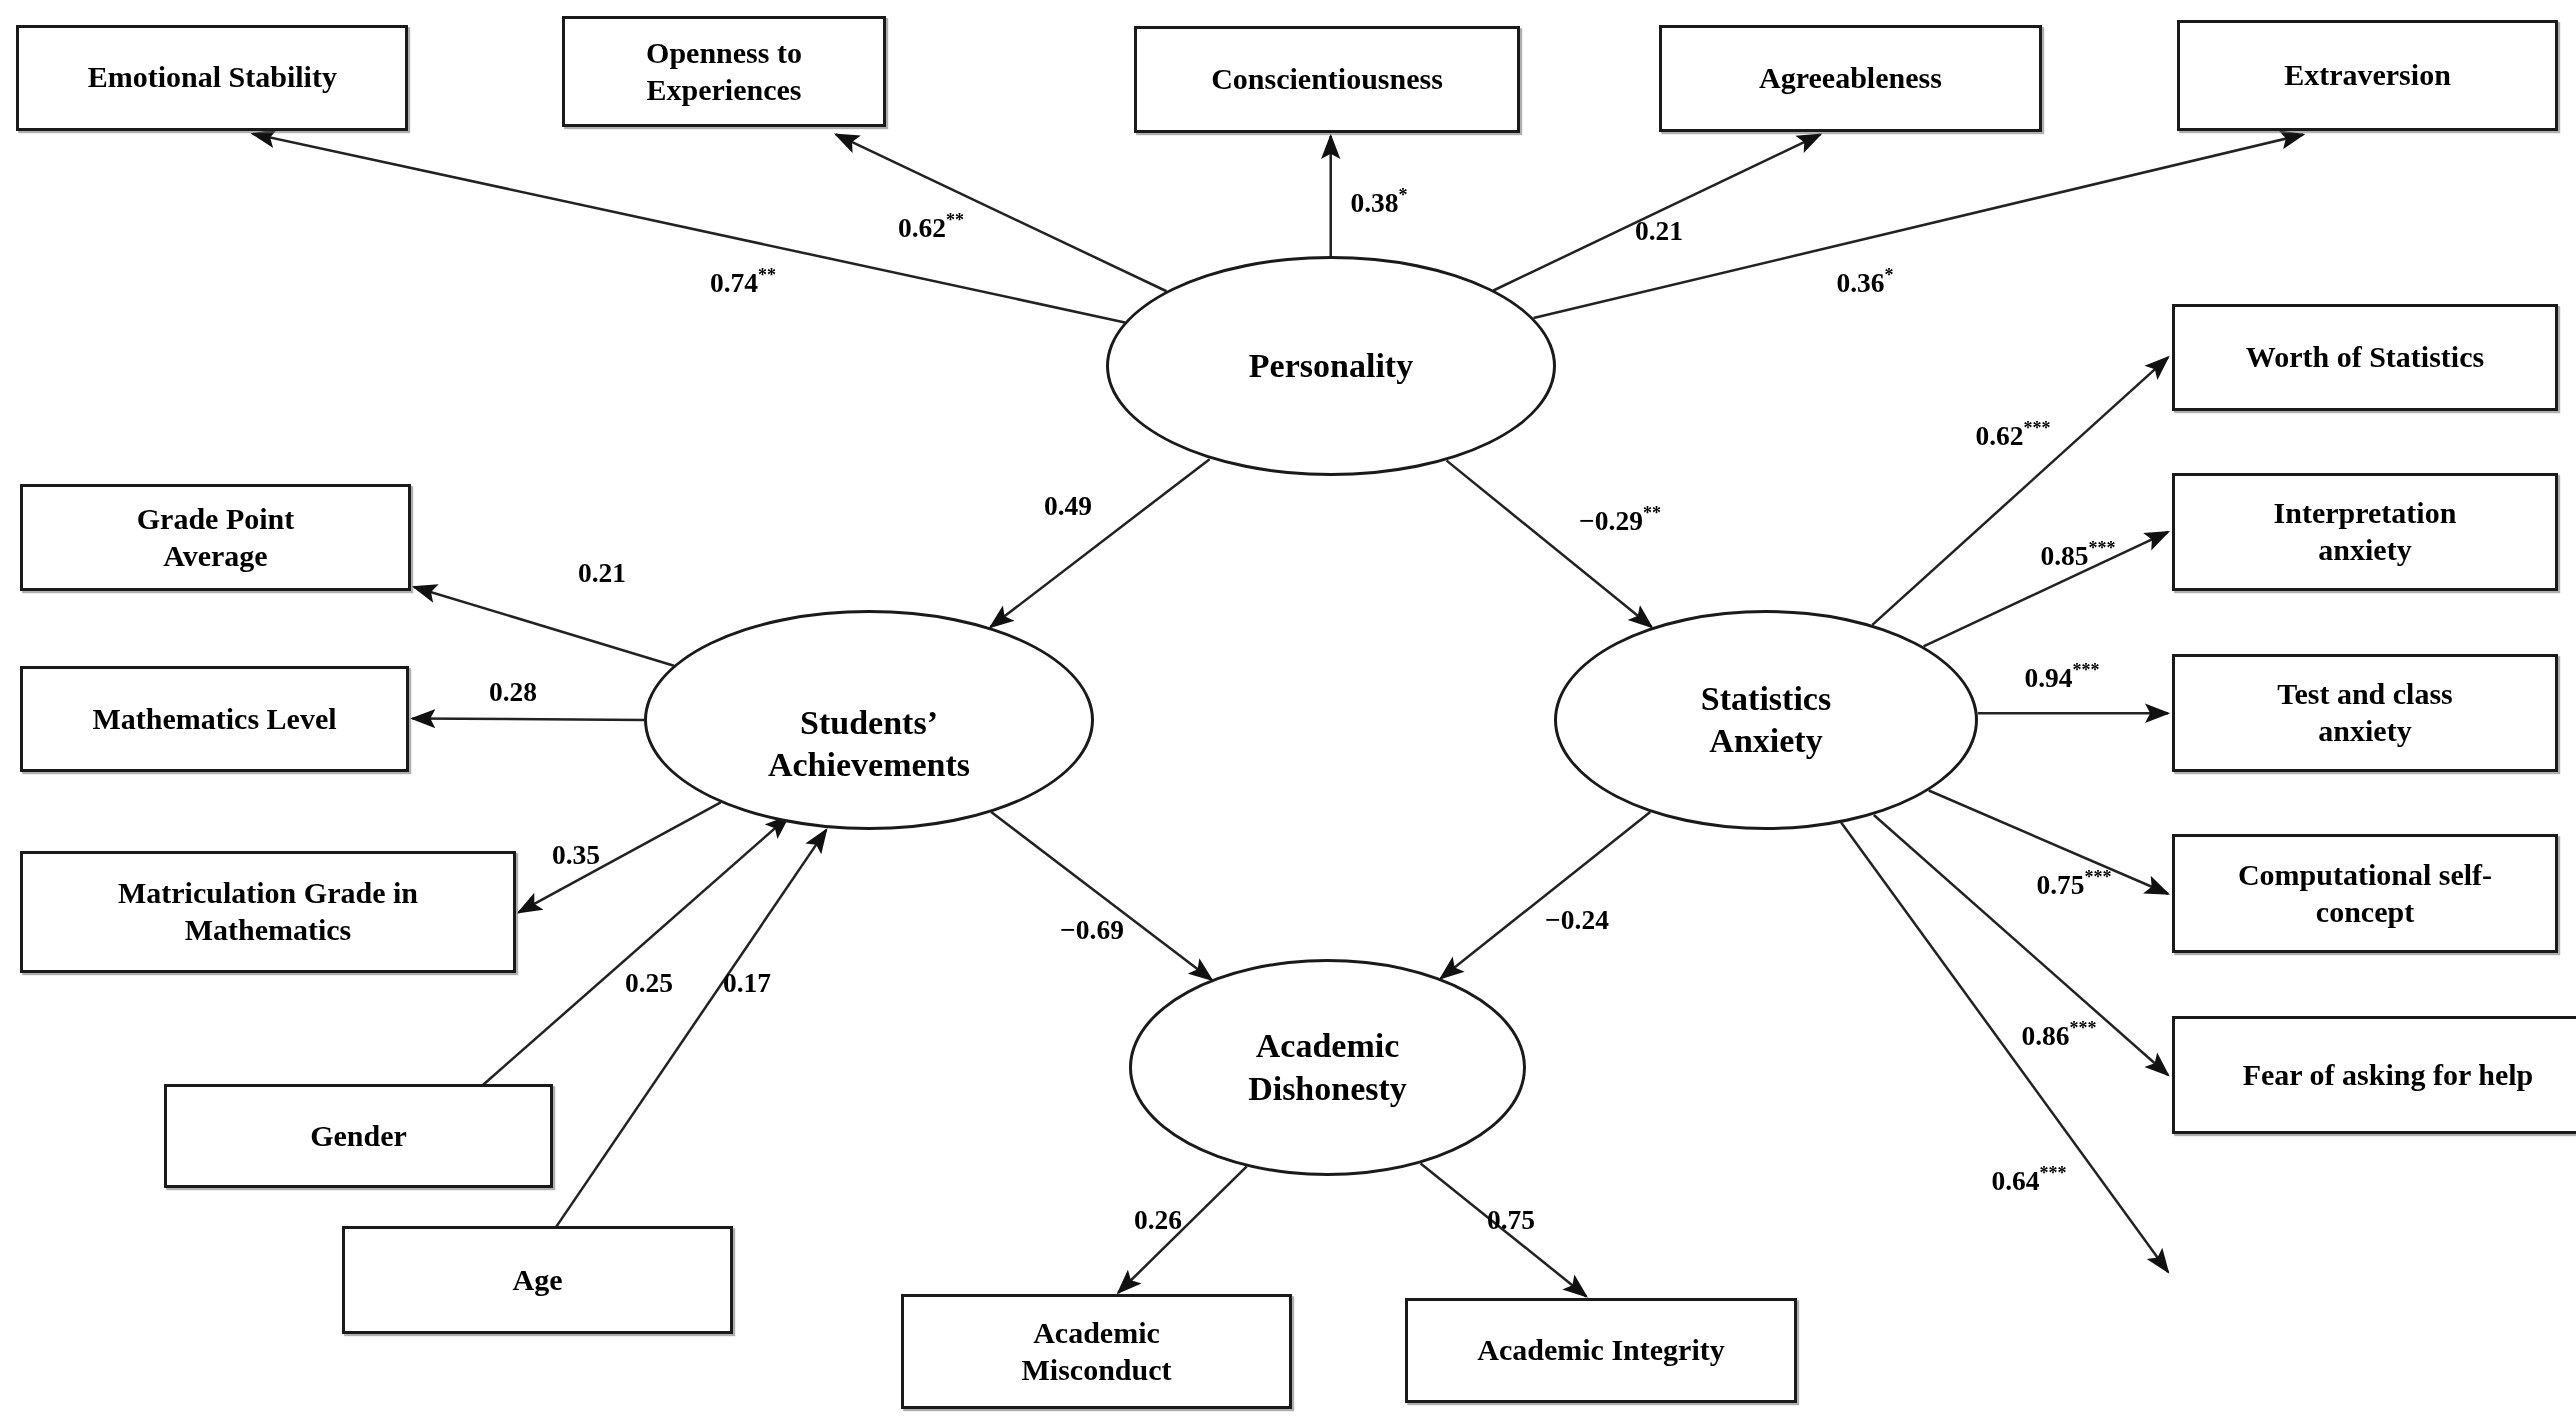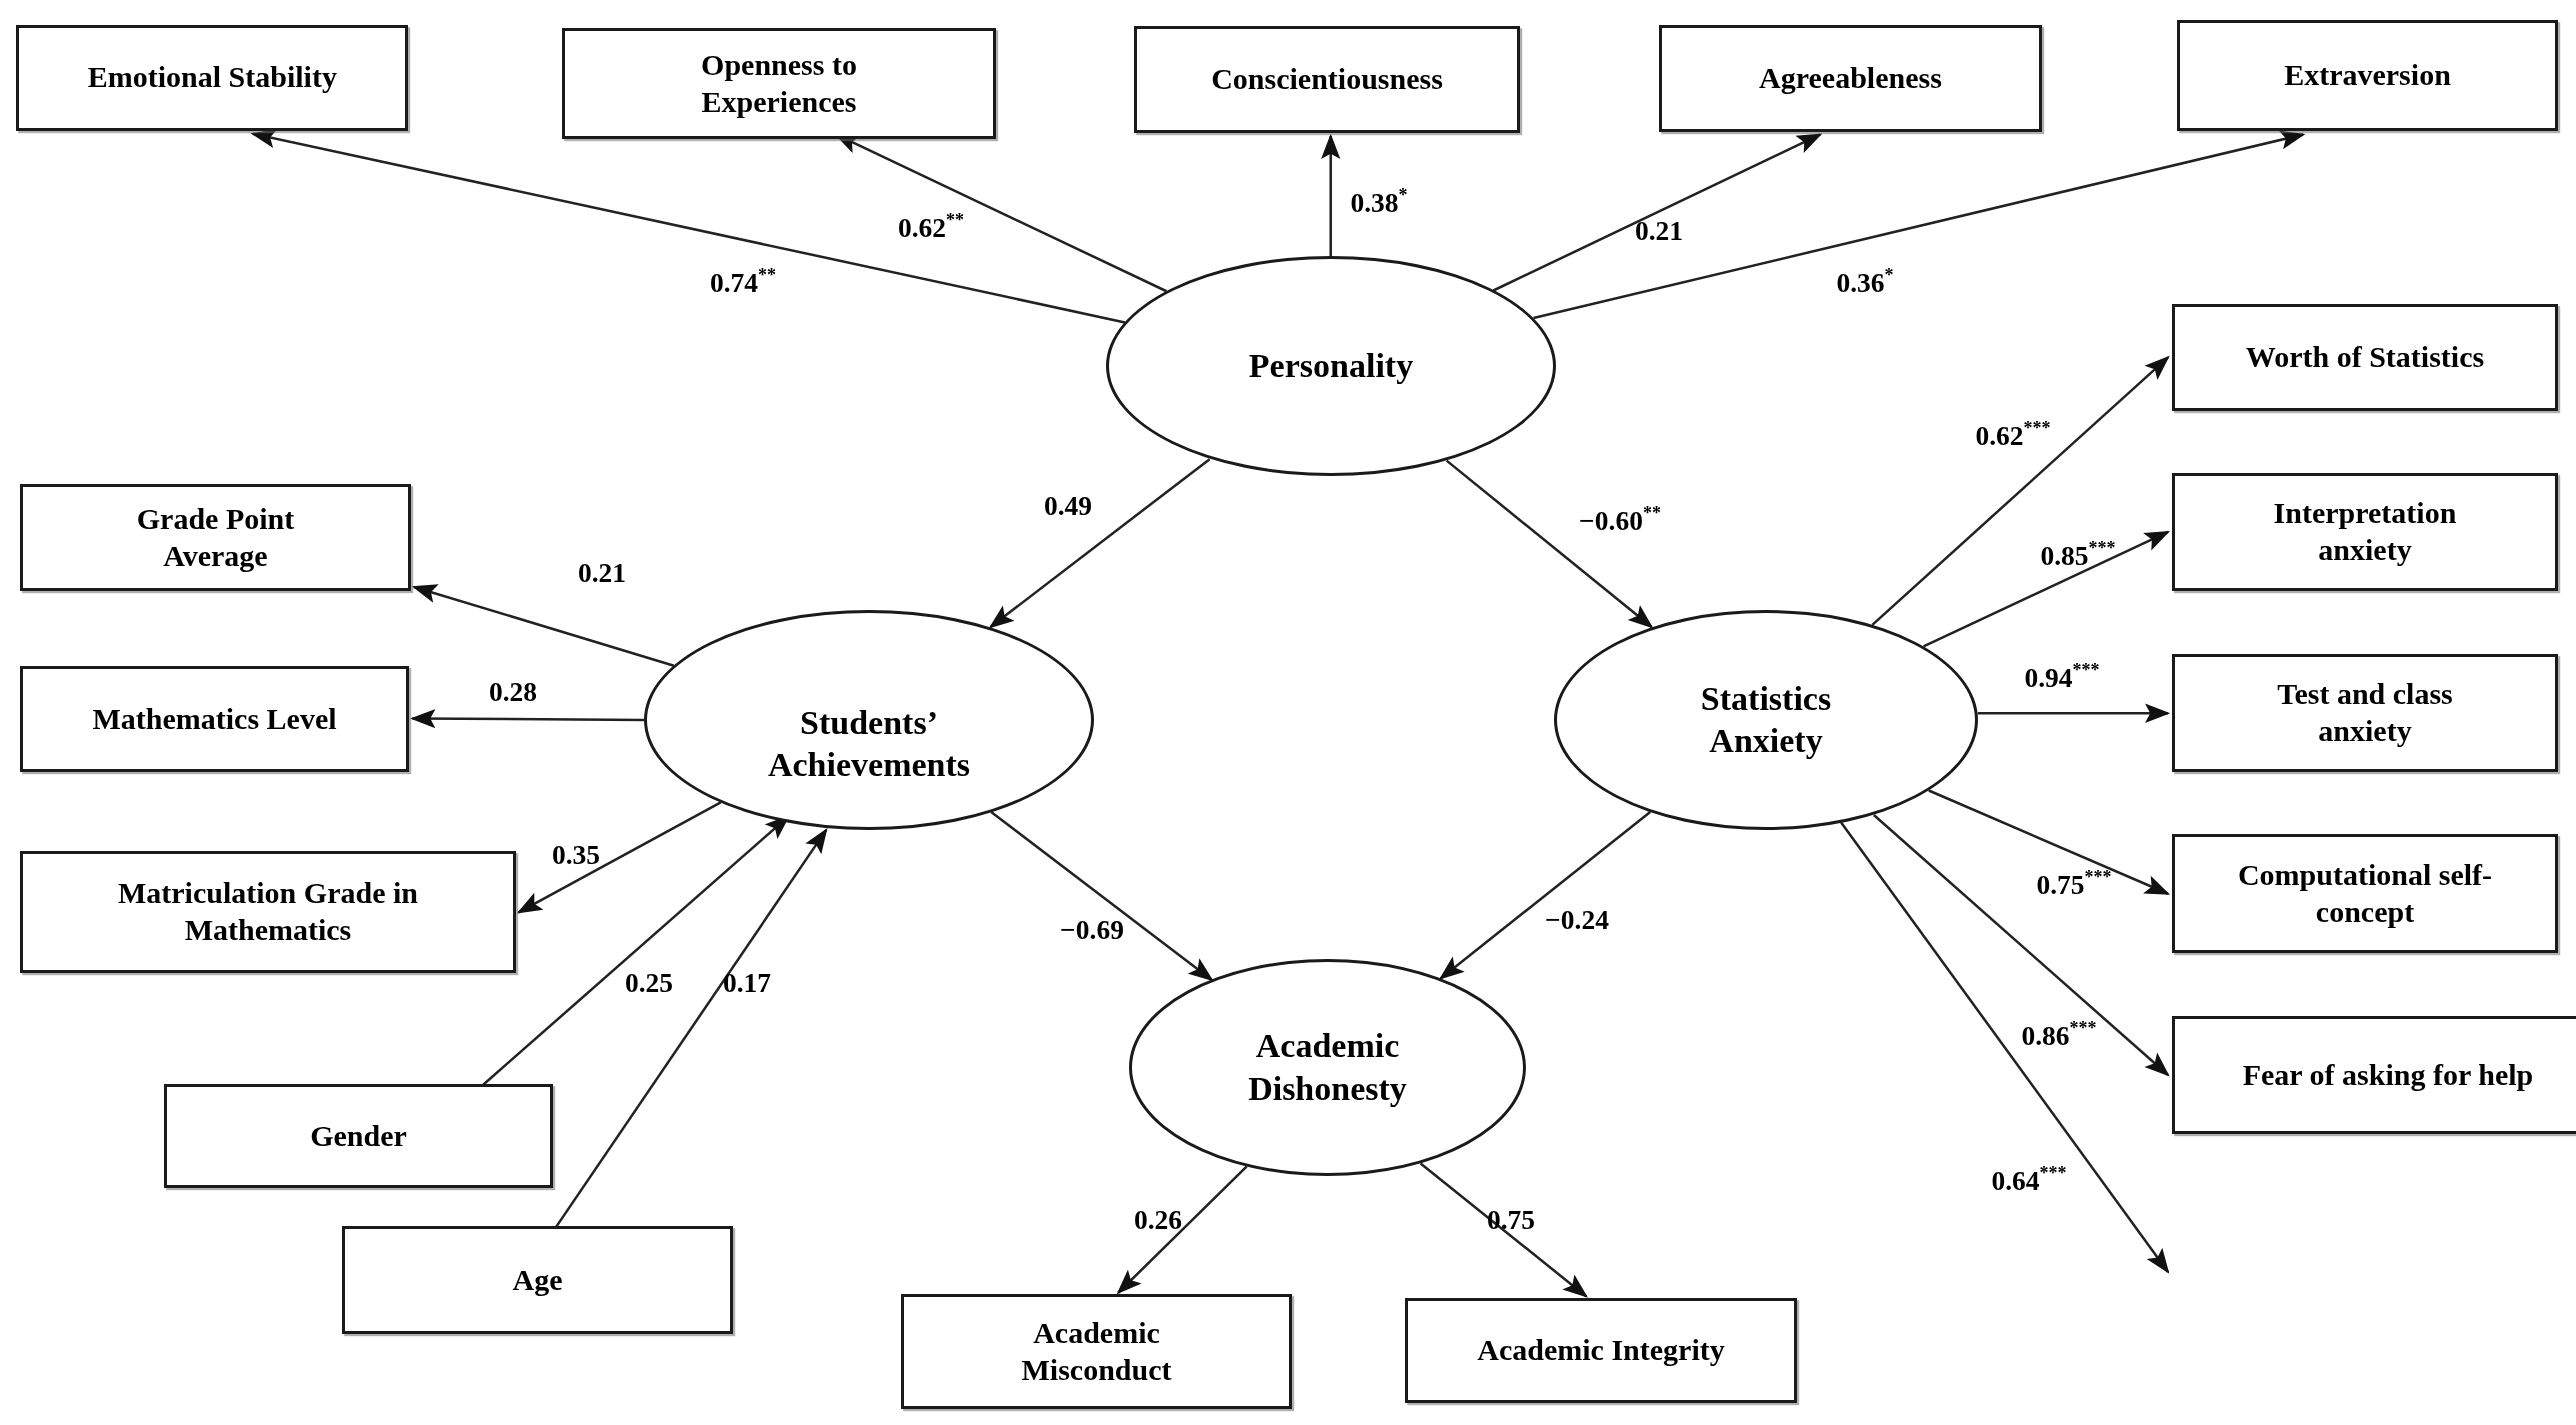--- a/index.html
+++ b/index.html
@@ -71,21 +71,21 @@
   <div class="ellipse" style="left:1554px; top:610px; width:424px; height:220px;text-align:center;">
     <span class="lbl" style="max-width:223px;">Statistics Anxiety</span>
   </div>
   <div class="ellipse" style="left:1129px; top:959px; width:397px; height:217px;">
     <span class="lbl" style="max-width:245px;">Academic Dishonesty</span>
   </div>
 
   <div class="box" style="left:16.3px; top:24.5px; width:392px; height:106px;">
     <span class="lbl">Emotional Stability</span>
   </div>
-  <div class="box" style="left:562px; top:28px; width:434px; height:111px;">
+  <div class="box" style="left:562px; top:16px; width:324px; height:111px;">
     <span class="lbl" style="max-width:253px;">Openness to Experiences</span>
   </div>
   <div class="box" style="left:1134px; top:26px; width:386px; height:107px;">
     <span class="lbl">Conscientiousness</span>
   </div>
   <div class="box" style="left:1659px; top:24.5px; width:383px; height:107px;">
     <span class="lbl">Agreeableness</span>
   </div>
   <div class="box" style="left:2177px; top:20px; width:381px; height:111px;">
     <span class="lbl">Extraversion</span>
@@ -129,21 +129,21 @@
   <div class="box" style="left:2172px; top:1016px; width:432px; height:118px;">
     <span class="lbl" style="max-width:312px;">Fear of asking for help</span>
   </div>
 
   <span class="coef" style="left:743px; top:282px;"><span>0.74</span><sup>**</sup></span>
   <span class="coef" style="left:931px; top:227px;"><span>0.62</span><sup>**</sup></span>
   <span class="coef" style="left:1379px; top:202px;"><span>0.38</span><sup>*</sup></span>
   <span class="coef" style="left:1659px; top:230px;"><span>0.21</span><sup></sup></span>
   <span class="coef" style="left:1865px; top:282px;"><span>0.36</span><sup>*</sup></span>
   <span class="coef" style="left:1068px; top:505px;"><span>0.49</span><sup></sup></span>
-  <span class="coef" style="left:1620px; top:520px;"><span>−0.60</span><sup>**</sup></span>
+  <span class="coef" style="left:1620px; top:520px;"><span>−0.29</span><sup>**</sup></span>
   <span class="coef" style="left:602px; top:572px;"><span>0.21</span><sup></sup></span>
   <span class="coef" style="left:513px; top:691px;"><span>0.28</span><sup></sup></span>
   <span class="coef" style="left:576px; top:854px;"><span>0.35</span><sup></sup></span>
   <span class="coef" style="left:649px; top:982px;"><span>0.25</span><sup></sup></span>
   <span class="coef" style="left:747px; top:982px;"><span>0.17</span><sup></sup></span>
   <span class="coef" style="left:1092px; top:929px;"><span>−0.69</span><sup></sup></span>
   <span class="coef" style="left:1577px; top:919px;"><span>−0.24</span><sup></sup></span>
   <span class="coef" style="left:1158px; top:1219px;"><span>0.26</span><sup></sup></span>
   <span class="coef" style="left:1511px; top:1219px;"><span>0.75</span><sup></sup></span>
   <span class="coef" style="left:2013px; top:435px;"><span>0.62</span><sup>***</sup></span>

